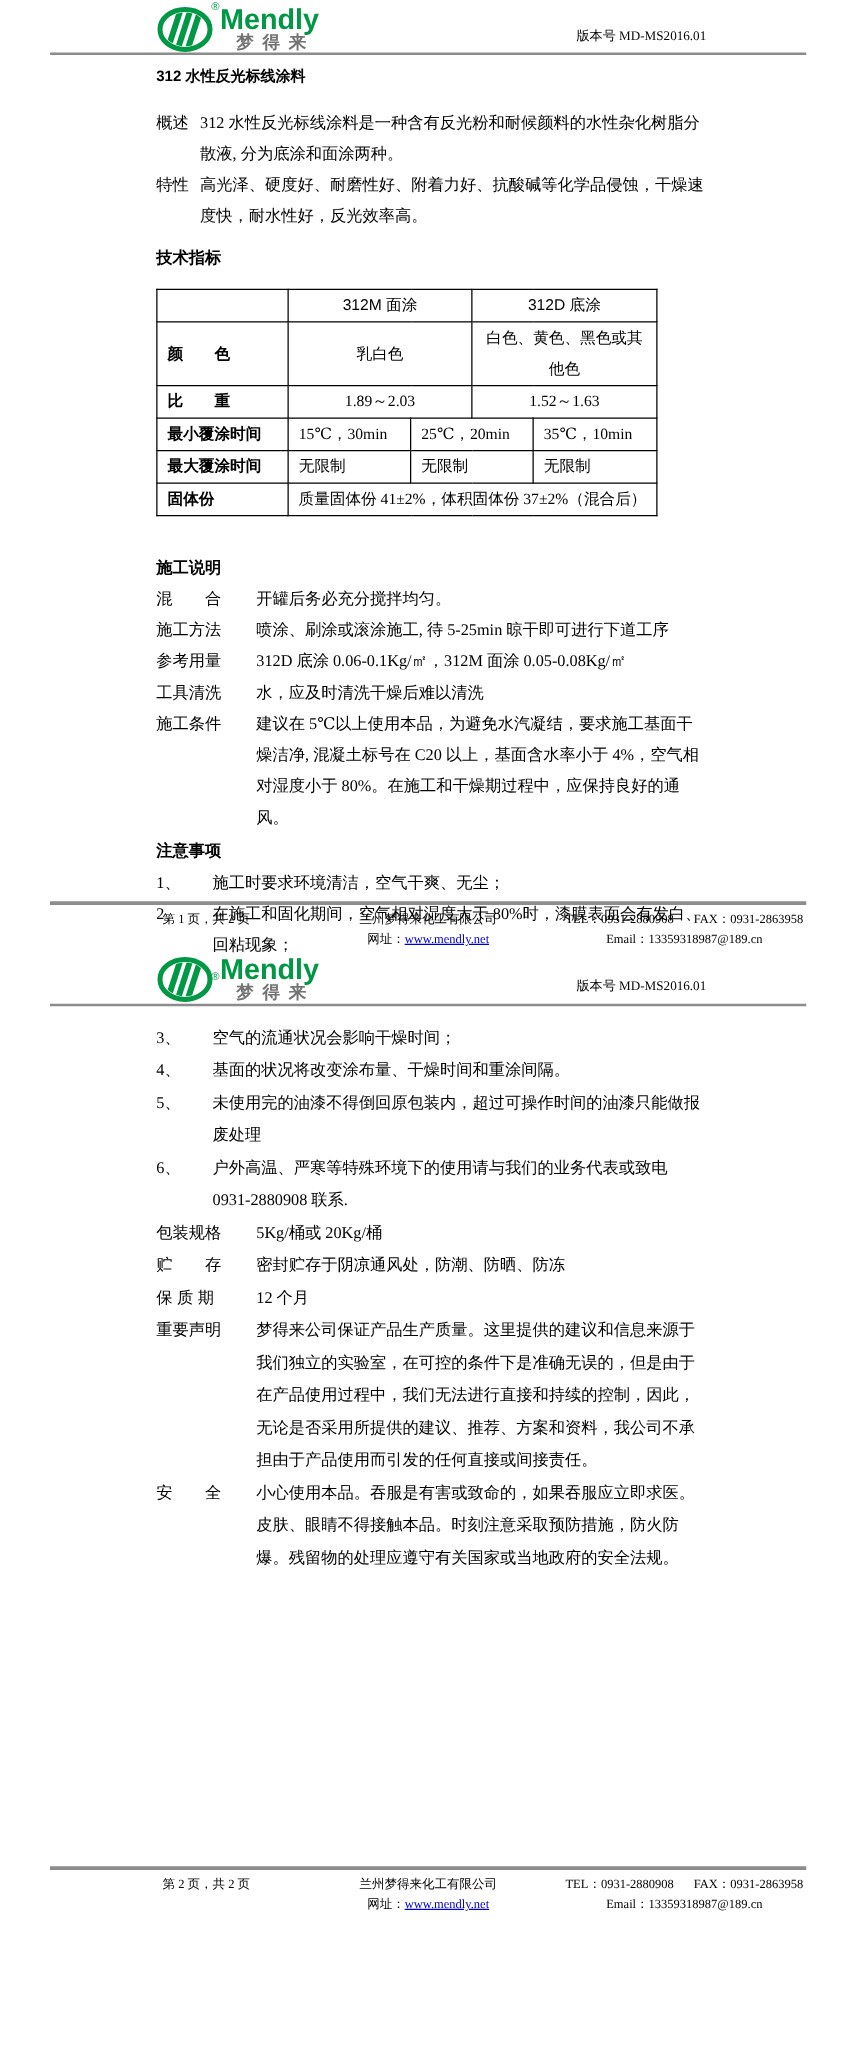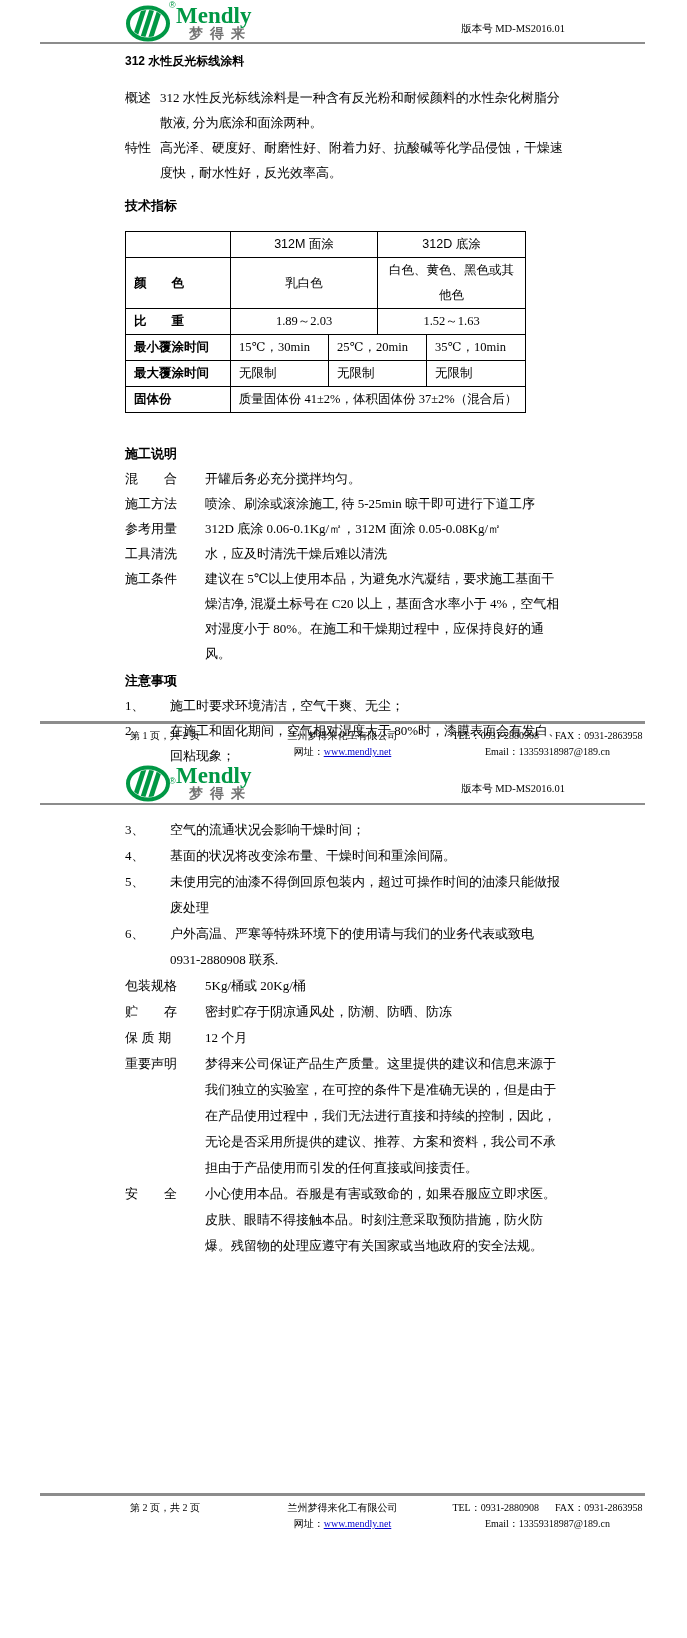--- a/index.html
+++ b/index.html
@@ -13,21 +13,21 @@
   .page-1 { top: 0; height: 745px; }
   .page-2 { top: 745px; height: 893px; }
   .inner { margin: 0 122px 0 125px; }
 
   
   .header { display: flex; justify-content: space-between; align-items: center; padding-top: 3px; height: 42px; }
   .logo { display: flex; align-items: center; position: relative; }
   .logo-reg { position: absolute; left: 44px; top: -3px; font-size: 9px; color: #009845;
               font-family: "Liberation Sans", "DejaVu Sans", sans-serif; }
   .logo-text { margin-left: 5px; }
-  .logo-en { font-family: Liberation Serif, serif; font-weight: 800;
+  .logo-en { font-family: Liberation Sans, sans-serif; font-weight: 800;
              font-size: 23px; line-height: 21px; color: #009845; letter-spacing: 0px; }
   .logo-cn { font-family: "Liberation Sans", "DejaVu Sans", sans-serif; font-weight: bold;
              font-size: 14px; line-height: 15px; color: #737373; letter-spacing: 7px; margin-left: 13px; }
   .version { font-size: 10.5px; margin-top: 12px; }
 
   .rule { height: 2px; background: #8c8c8c; margin: 0 42px 0 40px; }
 
   
   .title { font-family: "Liberation Sans", "DejaVu Sans", sans-serif; font-weight: bold;
            font-size: 12px; margin-top: 5px; line-height: 24px; }

